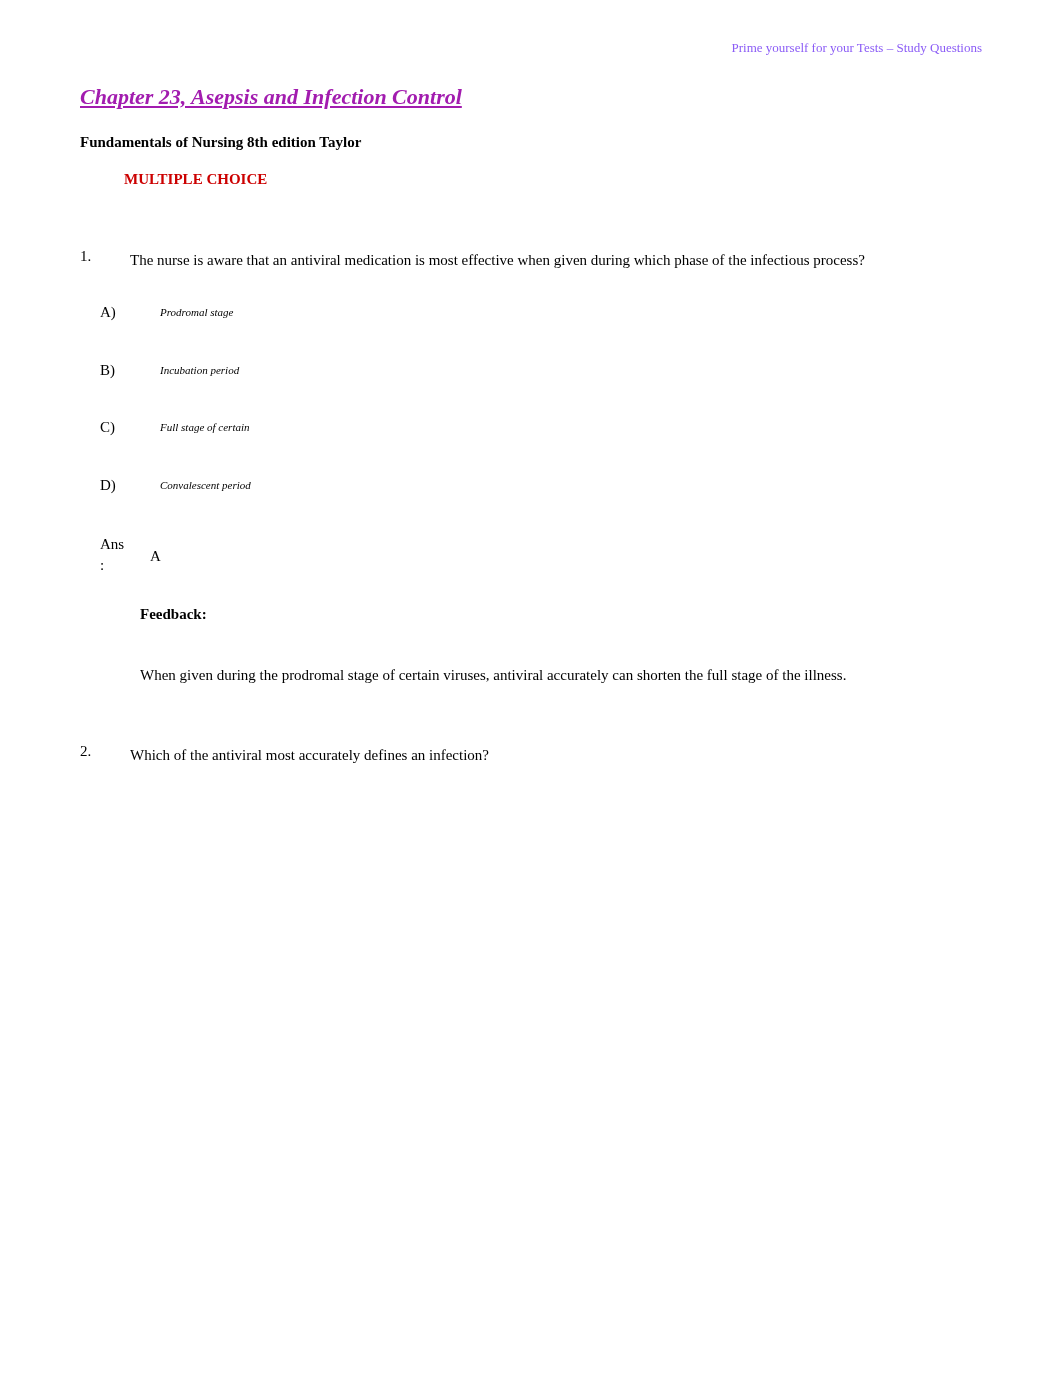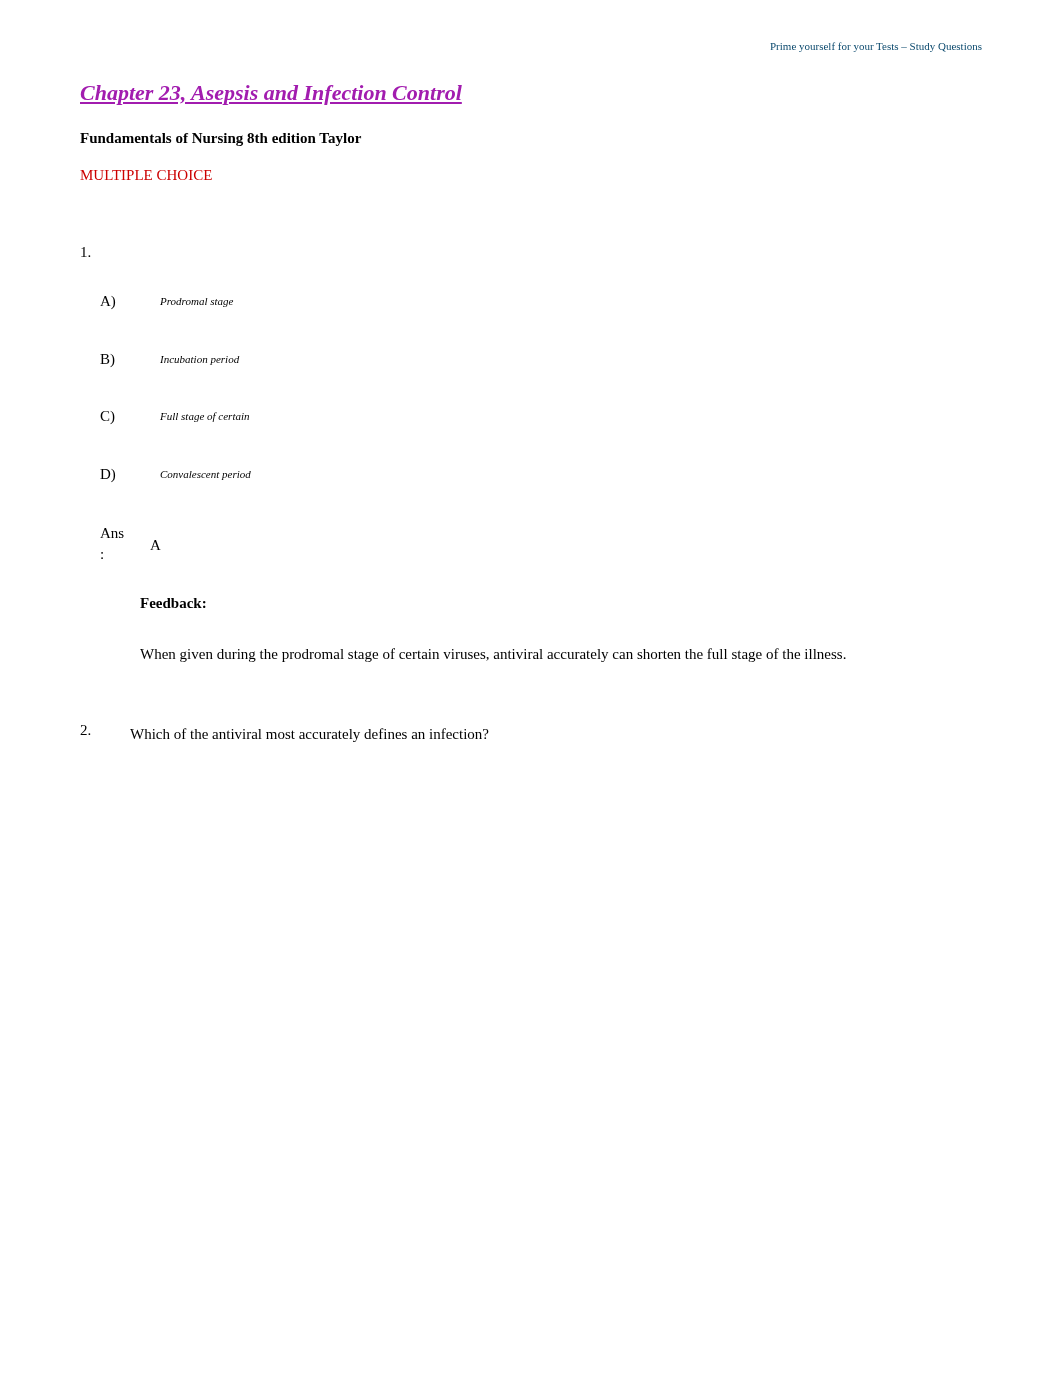--- a/index.html
+++ b/index.html
@@ -19,45 +19,46 @@
 
     .page {
       width: 100%;
       min-height: 1377px;
       padding: 40px 80px 60px 80px;
       position: relative;
     }
 
     .header-right {
       text-align: right;
-      font-size: 11px;
-      color: #0c4a6e;
+      font-size: 13px;
+      color: #8b5cf6;
       margin-bottom: 28px;
     }
 
     .chapter-title {
       color: #a21caf;
       font-size: 22px;
       font-weight: bold;
       text-decoration: underline;
       margin-bottom: 24px;
       font-style: italic;
     }
 
     .subtitle {
       font-size: 15px;
       font-weight: bold;
       margin-bottom: 20px;
     }
 
     .section-label {
       color: #cc0000;
-      font-weight: normal;
+      font-weight: bold;
       font-size: 15px;
       margin-bottom: 40px;
+      margin-left: 44px;
     }
 
     .question-row {
       display: flex;
       align-items: flex-start;
       margin-bottom: 32px;
       padding-top: 20px;
     }
 
     .question-num {
@@ -110,21 +111,21 @@
     }
 
     .feedback-block {
       padding-left: 60px;
       margin-bottom: 36px;
     }
 
     .feedback-title {
       font-weight: bold;
       font-size: 15px;
-      margin-bottom: 20px;
+      margin-bottom: 30px;
     }
 
     .feedback-text {
       font-size: 15px;
       line-height: 1.6;
     }
 
     .divider-space {
       height: 10px;
     }
@@ -139,20 +140,21 @@
   </div>
 
   <div class="chapter-title">Chapter 23, Asepsis and Infection Control</div>
 
   <div class="subtitle">Fundamentals of Nursing 8th edition Taylor</div>
 
   <div class="section-label">MULTIPLE CHOICE</div>
 
   <div class="question-row">
     <span class="question-num">1.</span>
+    <span class="question-text">The nurse is aware that an antiviral medication is most effective when given during which phase of the infectious process?</span>
   </div>
 
   <div class="option-row">
     <span class="option-label">A)</span>
     <span class="option-text">Prodromal stage</span>
   </div>
 
   <div class="option-row">
     <span class="option-label">B)</span>
     <span class="option-text">Incubation period</span>

